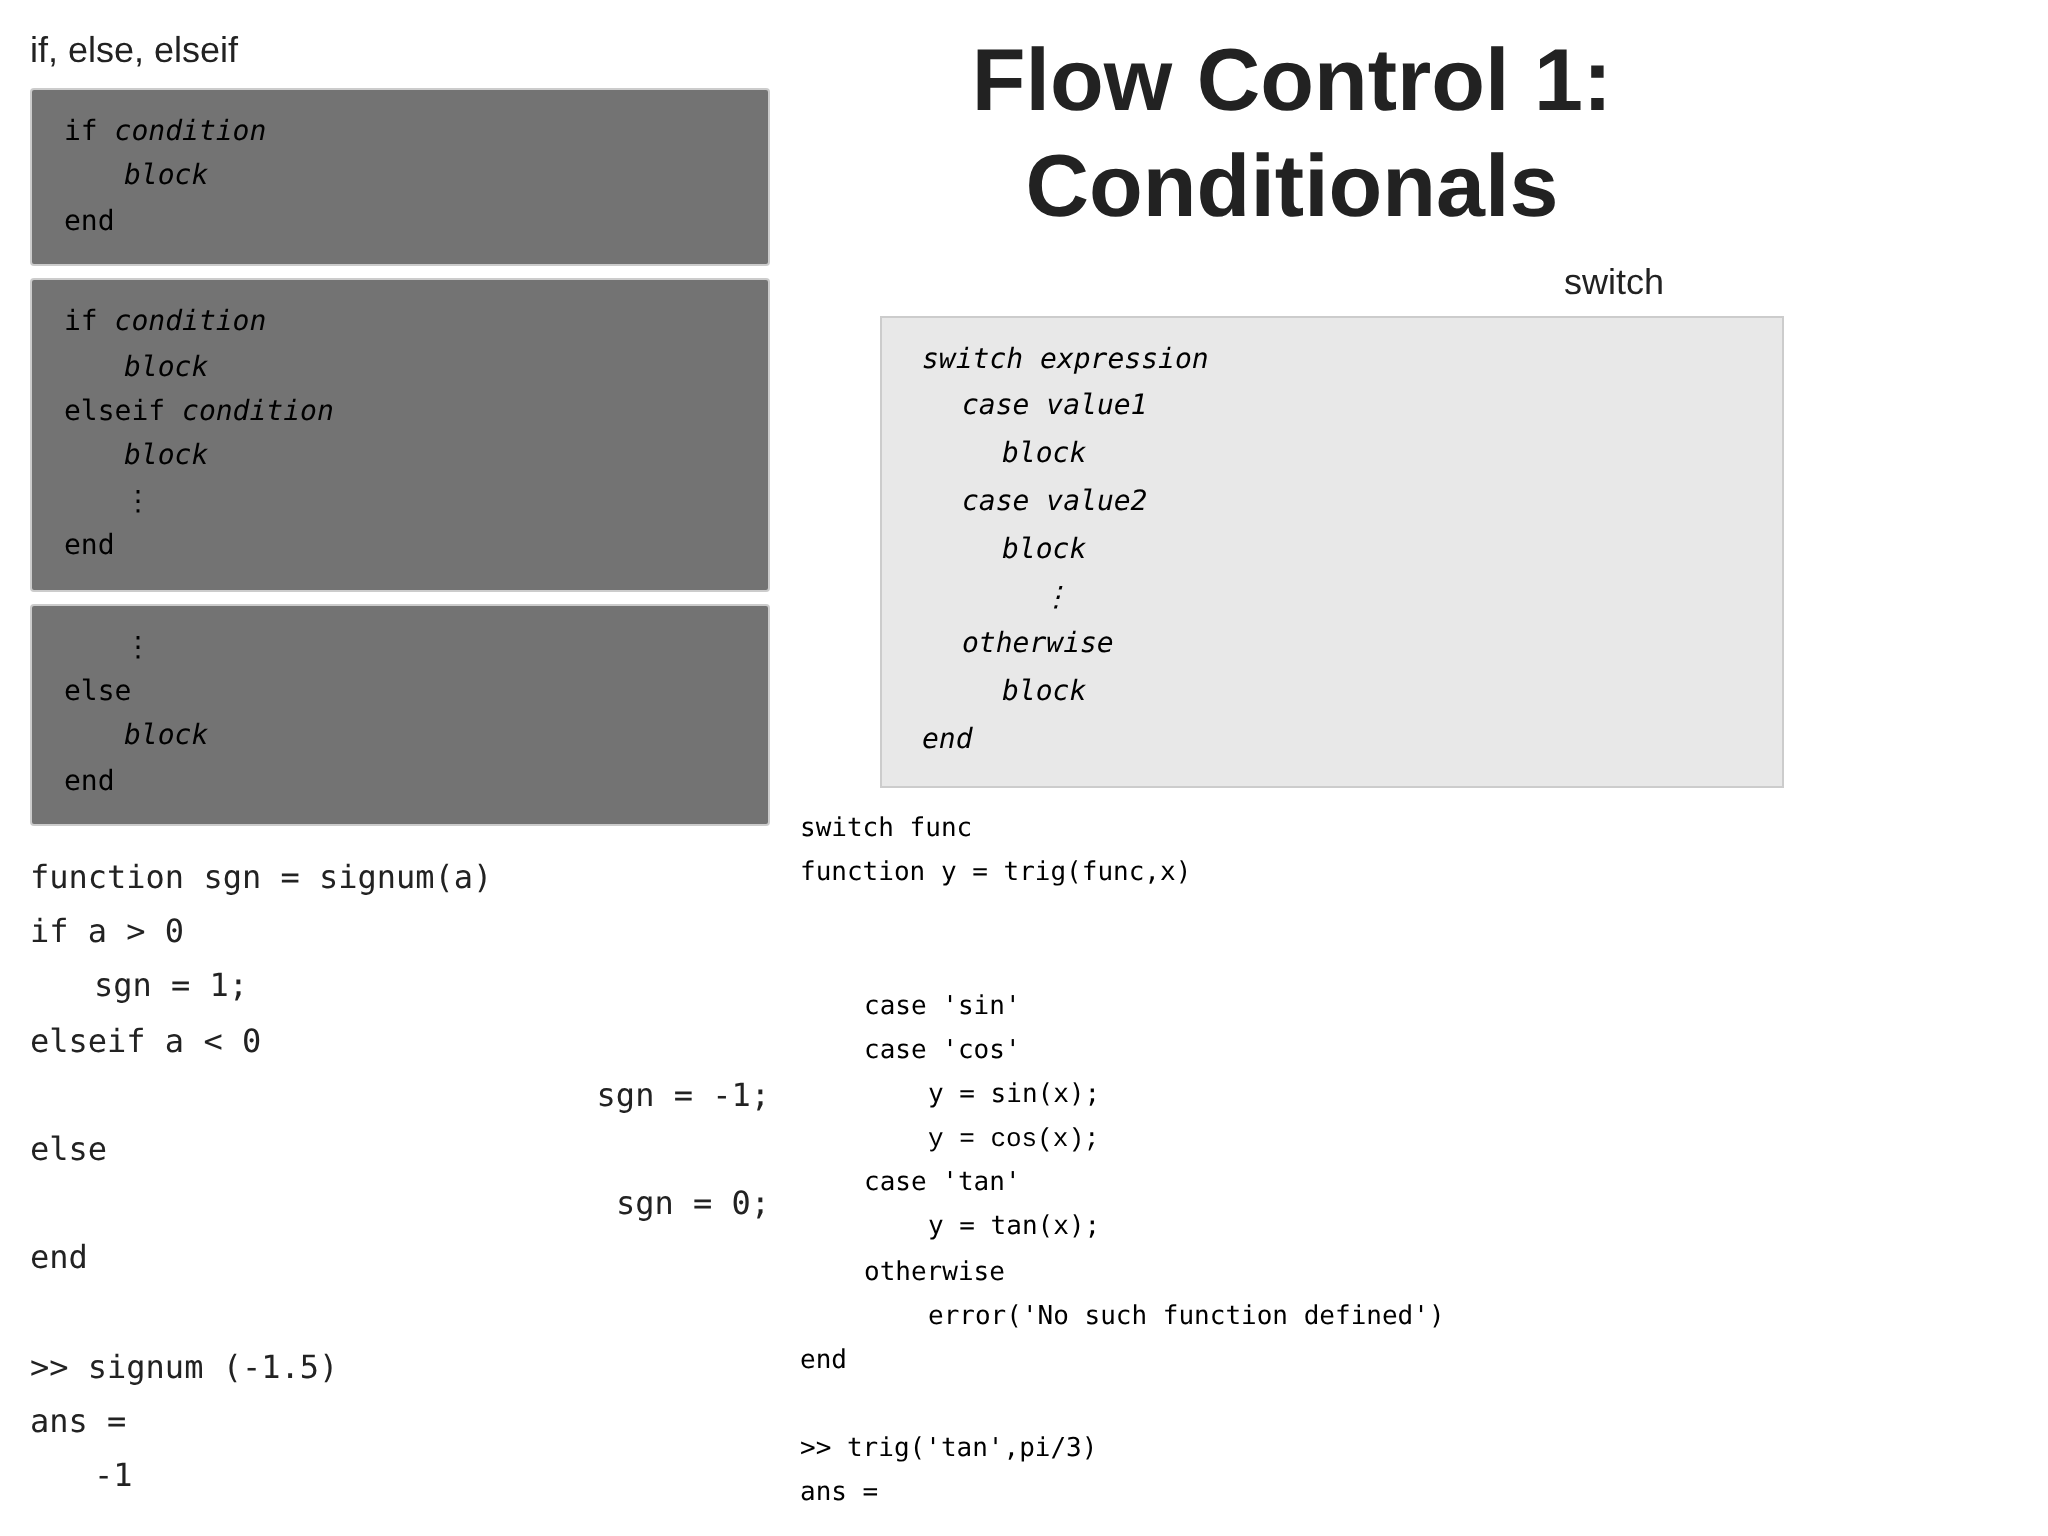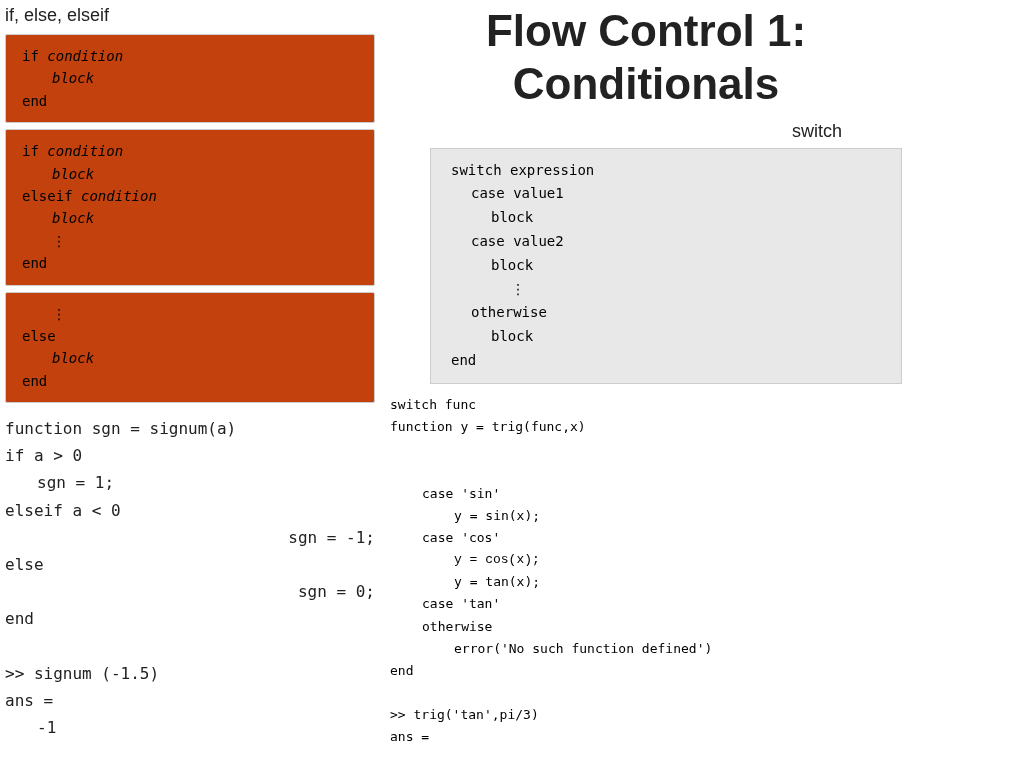--- a/index.html
+++ b/index.html
@@ -8,20 +8,21 @@
       font-family: Arial, sans-serif;
       width: 1024px;
       height: 768px;
       overflow: hidden;
       position: relative;
     }
     .page {
       display: flex;
       width: 912px;
       height: 768px;
+      padding: 10px;
     }
     .left-panel {
       width: 380px;
       flex-shrink: 0;
       padding: 5px;
     }
     .right-panel {
       flex: 1;
       padding: 5px 10px;
     }
@@ -33,21 +34,21 @@
     }
     .page-title {
       font-size: 44px;
       font-weight: bold;
       text-align: center;
       color: #222;
       margin-bottom: 10px;
       line-height: 1.2;
     }
     .code-block {
-      background: #c2410c;
+      background: #737373;
       border: 1px solid #ccc;
       padding: 10px 16px;
       margin-bottom: 6px;
       font-family: monospace;
       font-size: 14px;
       line-height: 1.6;
       border-radius: 2px;
     }
     .code-block .italic {
       font-style: italic;
@@ -76,20 +77,21 @@
     }
     .switch-code-block {
       background: #e8e8e8;
       border: 1px solid #ccc;
       padding: 10px 20px;
       font-family: monospace;
       font-size: 14px;
       line-height: 1.7;
       margin-bottom: 10px;
       margin-left: 40px;
+      font-style: italic;
     }
     .right-example {
       font-family: monospace;
       font-size: 13px;
       line-height: 1.7;
       margin-top: 4px;
     }
   </style>
 </head>
 <body>
@@ -155,25 +157,25 @@
       <span class="code-line" style="padding-left:60px;">⋮</span>
       <span class="code-line" style="padding-left:20px;">otherwise</span>
       <span class="code-line" style="padding-left:40px;"><span class="italic">block</span></span>
       <span class="code-line">end</span>
     </div>
 
     <div class="right-example">
       <span class="code-line">switch func</span>
       <span class="code-line">function y = trig(func,x)</span>
       <span class="code-line" style="padding-left:32px;margin-top:45px;">case 'sin'</span>
+      <span class="code-line" style="padding-left:32px;">case 'cos'</span>
       <span class="code-line" style="padding-left:64px;">y = sin(x);</span>
-      <span class="code-line" style="padding-left:32px;">case 'cos'</span>
       <span class="code-line" style="padding-left:64px;font-family:Liberation Mono, monospace;">y = cos(x);</span>
+      <span class="code-line" style="padding-left:32px;">case 'tan'</span>
       <span class="code-line" style="padding-left:64px;">y = tan(x);</span>
-      <span class="code-line" style="padding-left:32px;">case 'tan'</span>
       <span class="code-line" style="padding-left:32px;">otherwise</span>
       <span class="code-line" style="padding-left:64px;">error('No such function defined')</span>
       <span class="code-line">end</span>
       <span class="code-line">&nbsp;</span>
       <span class="code-line">&gt;&gt; trig('tan',pi/3)</span>
       <span class="code-line">ans =</span>
     </div>
   </div>
 </div>
 

